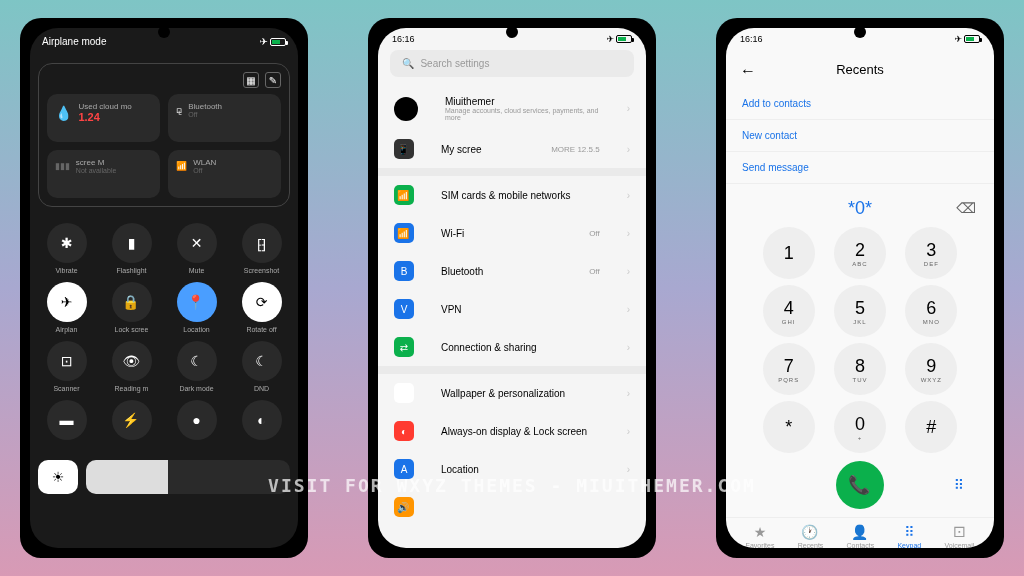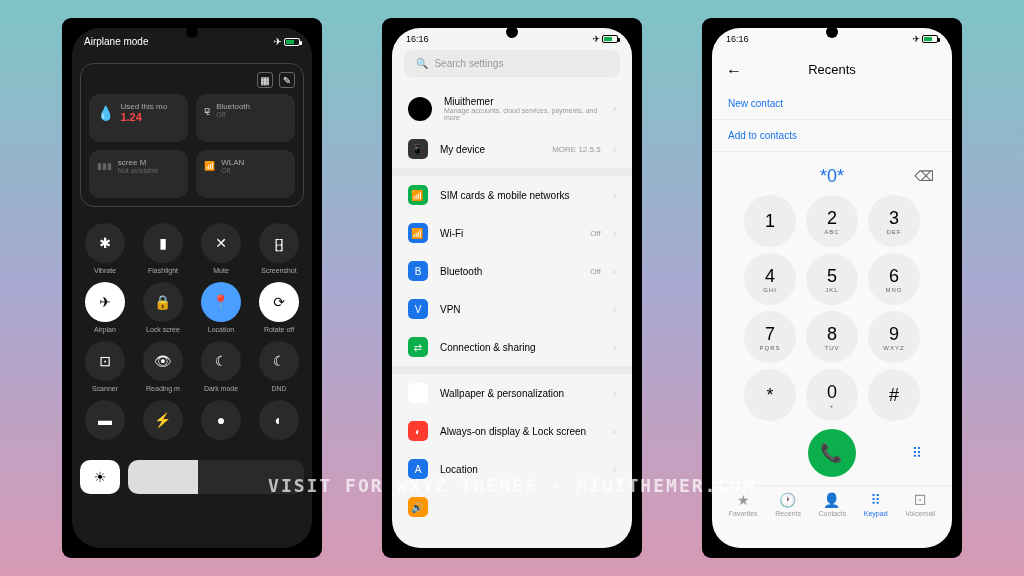--- a/index.html
+++ b/index.html
@@ -1,17 +1,17 @@
 <!DOCTYPE html>
 <html><head>
 <meta charset="utf-8">
 <style>
 *{margin:0;padding:0;box-sizing:border-box;font-family:-apple-system,BlinkMacSystemFont,sans-serif}
 body{width:1024px;height:576px;background:linear-gradient(180deg,#7ec5c5 0%,#a8a8d0 50%,#d89ab5 100%);display:flex;justify-content:center;align-items:center;gap:60px;position:relative}
-.phone{width:260px;height:540px;background:#000;border-radius:9px;padding:10px;position:relative}
+.phone{width:288px;height:540px;background:#000;border-radius:21px;padding:10px;position:relative}
 .screen{width:100%;height:100%;border-radius:28px;overflow:hidden;position:relative}
 .notch{position:absolute;top:8px;left:50%;transform:translateX(-50%);width:12px;height:12px;background:#000;border-radius:50%;z-index:10}
 
 .p1 .screen{background:#1a1a1a;color:#fff;font-size:9px}
 .p1-top{padding:8px 12px;display:flex;justify-content:space-between;align-items:center;font-size:10px}
 .p1-card{margin:8px;border:1px solid #444;border-radius:14px;padding:8px}
 .p1-card-top{display:flex;justify-content:flex-end;gap:6px;margin-bottom:6px}
 .p1-edit{width:16px;height:16px;border:1px solid #666;border-radius:3px;display:flex;align-items:center;justify-content:center;font-size:10px}
 .p1-row{display:flex;gap:8px}
 .p1-tile{flex:1;background:#2a2a2a;border-radius:10px;padding:8px;height:48px}
@@ -28,21 +28,21 @@
 .p1-qt-lbl{font-size:7px;color:#aaa;text-align:center}
 .p1-bright{display:flex;gap:8px;padding:8px}
 .p1-bic{width:40px;height:34px;background:#fff;border-radius:10px;display:flex;align-items:center;justify-content:center;color:#000;font-size:14px}
 .p1-slider{flex:1;height:34px;background:#2a2a2a;border-radius:10px;position:relative;overflow:hidden}
 .p1-slider-fill{position:absolute;left:0;top:0;height:100%;width:40%;background:#ddd}
 
 .p2 .screen{background:#f5f5f5;color:#000}
 .p2-status{display:flex;justify-content:space-between;padding:6px 14px;font-size:9px}
 .p2-title{font-size:22px;font-weight:500;padding:12px 16px}
 .p2-search{margin:0 12px 10px;background:#eaeaea;border-radius:8px;padding:8px 12px;font-size:10px;color:#999;display:flex;align-items:center;gap:6px}
-.p2-item{display:flex;align-items:center;padding:9px 16px;gap:12px}
+.p2-item{display:flex;align-items:center;padding:9px 16px;gap:27px}
 .p2-icon{width:20px;height:20px;border-radius:5px;display:flex;align-items:center;justify-content:center;font-size:10px;color:#fff;flex-shrink:0}
 .p2-item-txt{flex:1;font-size:10px}
 .p2-item-sub{font-size:7px;color:#999}
 .p2-item-val{font-size:8px;color:#999}
 .p2-chev{color:#ccc;font-size:10px}
 .p2-gap{height:8px;background:#eaeaea}
 .p2-avatar{width:24px;height:24px;background:#000;border-radius:50%}
 
 .p3 .screen{background:#f9f9f9;color:#000}
 .p3-status{display:flex;justify-content:space-between;padding:6px 14px;font-size:9px}
@@ -83,21 +83,21 @@
 </div>
 <div class="p1-card">
 <div class="p1-card-top">
 <span class="p1-edit">▦</span>
 <span class="p1-edit">✎</span>
 </div>
 <div class="p1-row">
 <div class="p1-tile">
 <div class="p1-tile-h">
               <span class="p1-data-icon">💧</span>
-<div><div class="p1-lbl">Used this mo</div>
+<div><div class="p1-lbl">Used cloud mo</div>
 <span class="p1-data-val">1.24</span></div>
             </div>
 </div>
 <div class="p1-tile">
 <div class="p1-tile-h">
               <span>⚼</span>
 <div>
                 <div class="p1-lbl">Bluetooth</div>
 <div class="p1-sub">Off</div>
               </div>
@@ -216,21 +216,21 @@
 <div class="p2-item">
 <div class="p2-avatar"></div>
 <div class="p2-item-txt">
           <div>Miuithemer</div>
           <div class="p2-item-sub">Manage accounts, cloud services, payments, and more</div>
         </div>
 <span class="p2-chev">›</span>
 </div>
 <div class="p2-item">
 <div class="p2-icon" style="background:#333">📱</div>
-<div class="p2-item-txt">My device</div>
+<div class="p2-item-txt">My scree</div>
 <span class="p2-item-val">MORE 12.5.5</span>
 <span class="p2-chev">›</span>
 </div>
 <div class="p2-gap"></div>
 <div id="p2list1">
         <div class="p2-item">
           <div class="p2-icon" style="background:#0bb04c">📶</div>
           <div class="p2-item-txt">SIM cards &amp; mobile networks</div>
           <span class="p2-chev">›</span>
         </div>
@@ -289,22 +289,23 @@
 <span>16:16</span>
 <span class="bat">✈ <span class="bat-ic">
             <span class="bat-fill"></span>
           </span></span>
 </div>
 <div class="p3-hdr">
 <span class="p3-back">←</span>
 <span class="p3-hdr-t">Recents</span>
 </div>
 <div id="p3acts">
+        <div class="p3-act">Add to contacts</div>
         <div class="p3-act">New contact</div>
-        <div class="p3-act">Add to contacts</div>
+        <div class="p3-act">Send message</div>
       </div>
 <div class="p3-num">
 <span>*0*</span>
 <span class="p3-bksp">⌫</span>
 </div>
 <div class="p3-pad" id="p3pad">
         <div class="p3-key">
           <div class="p3-key-n">1</div>
           <div class="p3-key-l"></div>
         </div>

